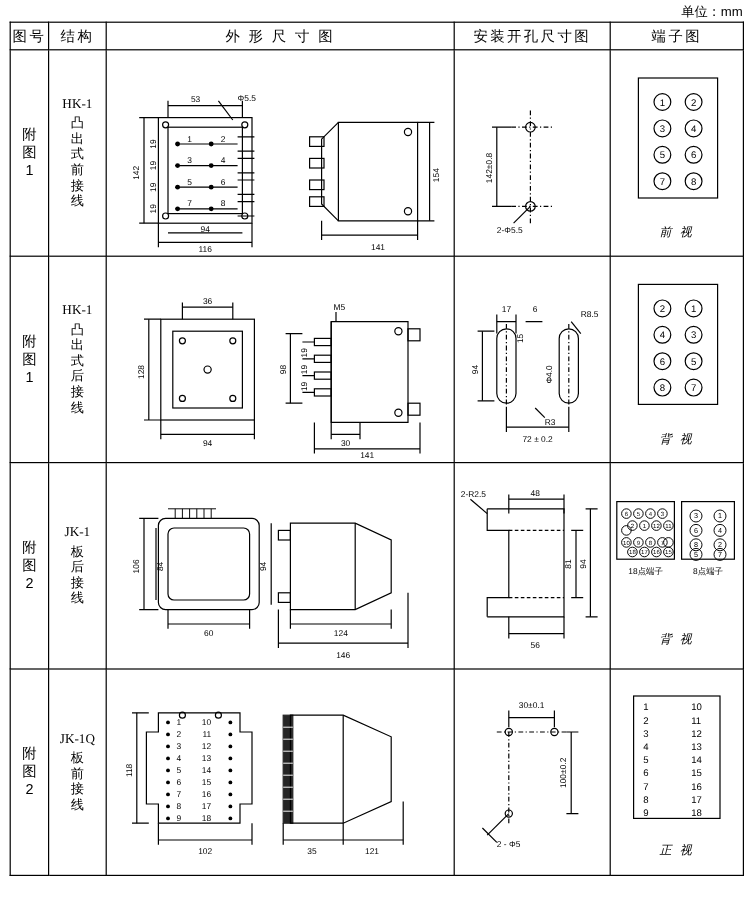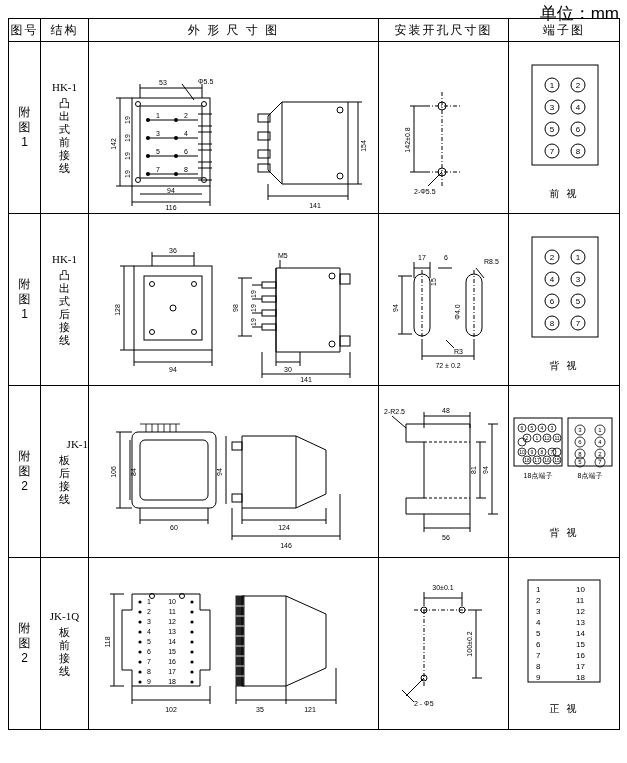--- a/index.html
+++ b/index.html
@@ -1,31 +1,31 @@
 <!DOCTYPE html>
 <html><head>
 <meta charset="utf-8">
 <style>
   html,body{margin:0;padding:0;background:#fff;}
   body{font-family:"Liberation Sans","DejaVu Sans",sans-serif;color:#000;}
   #page{width:627px;height:763px;position:relative;box-sizing:border-box;}
-  .unit{position:absolute;right:8px;top:2px;font-size:17px;}
+  .unit{position:absolute;right:8px;top:2px;font-size:11px;}
   table.main{position:absolute;left:8px;top:18px;border-collapse:collapse;width:611px;table-layout:fixed;}
   table.main th,table.main td{border:1px solid #000;padding:0;vertical-align:middle;}
   table.main th{font-size:12px;font-weight:normal;height:22px;letter-spacing:2px;}
   .c1{width:32px;}
   .c2{width:48px;}
   .c3{width:290px;}
   .c4{width:130px;}
   .c5{width:111px;}
   td.rowlabel{text-align:center;font-size:12px;line-height:15px;}
   td.struct{text-align:center;font-size:11px;line-height:13px;font-family:Liberation Serif, serif;}
   .cell{position:relative;}
   svg{display:block;margin:0 auto;}
-  .term-note{text-align:center;font-size:10px;margin-top:2px;letter-spacing:2px;}
+  .term-note{text-align:center;font-size:10px;margin-top:2px;letter-spacing:2px;font-style:italic;}
 </style>
 </head>
 <body>
 
 <div id="page">
 
   <div class="unit">单位：mm</div>
 
   <table class="main">
     <colgroup>
@@ -351,21 +351,21 @@
         </td>
       </tr>
 
       <tr style="height:172px;">
         <td class="rowlabel">
           <div><span>附</span></div>
           <div><span>图</span></div>
           <div><span>2</span></div>
         </td>
         <td class="struct">
-          <div style="margin-bottom:3px;text-align:right;">JK-1</div>
+          <div style="margin-bottom:3px;">JK-1</div>
           <div><span>板</span></div>
           <div><span>后</span></div>
           <div><span>接</span></div>
           <div><span>线</span></div>
         </td>
         <td class="cell">
           <svg width="288" height="168" viewBox="0 0 288 168">
             <g stroke="#000" fill="none" stroke-width="1">
 
               <rect x="42" y="44" width="84" height="76" rx="6"></rect>

